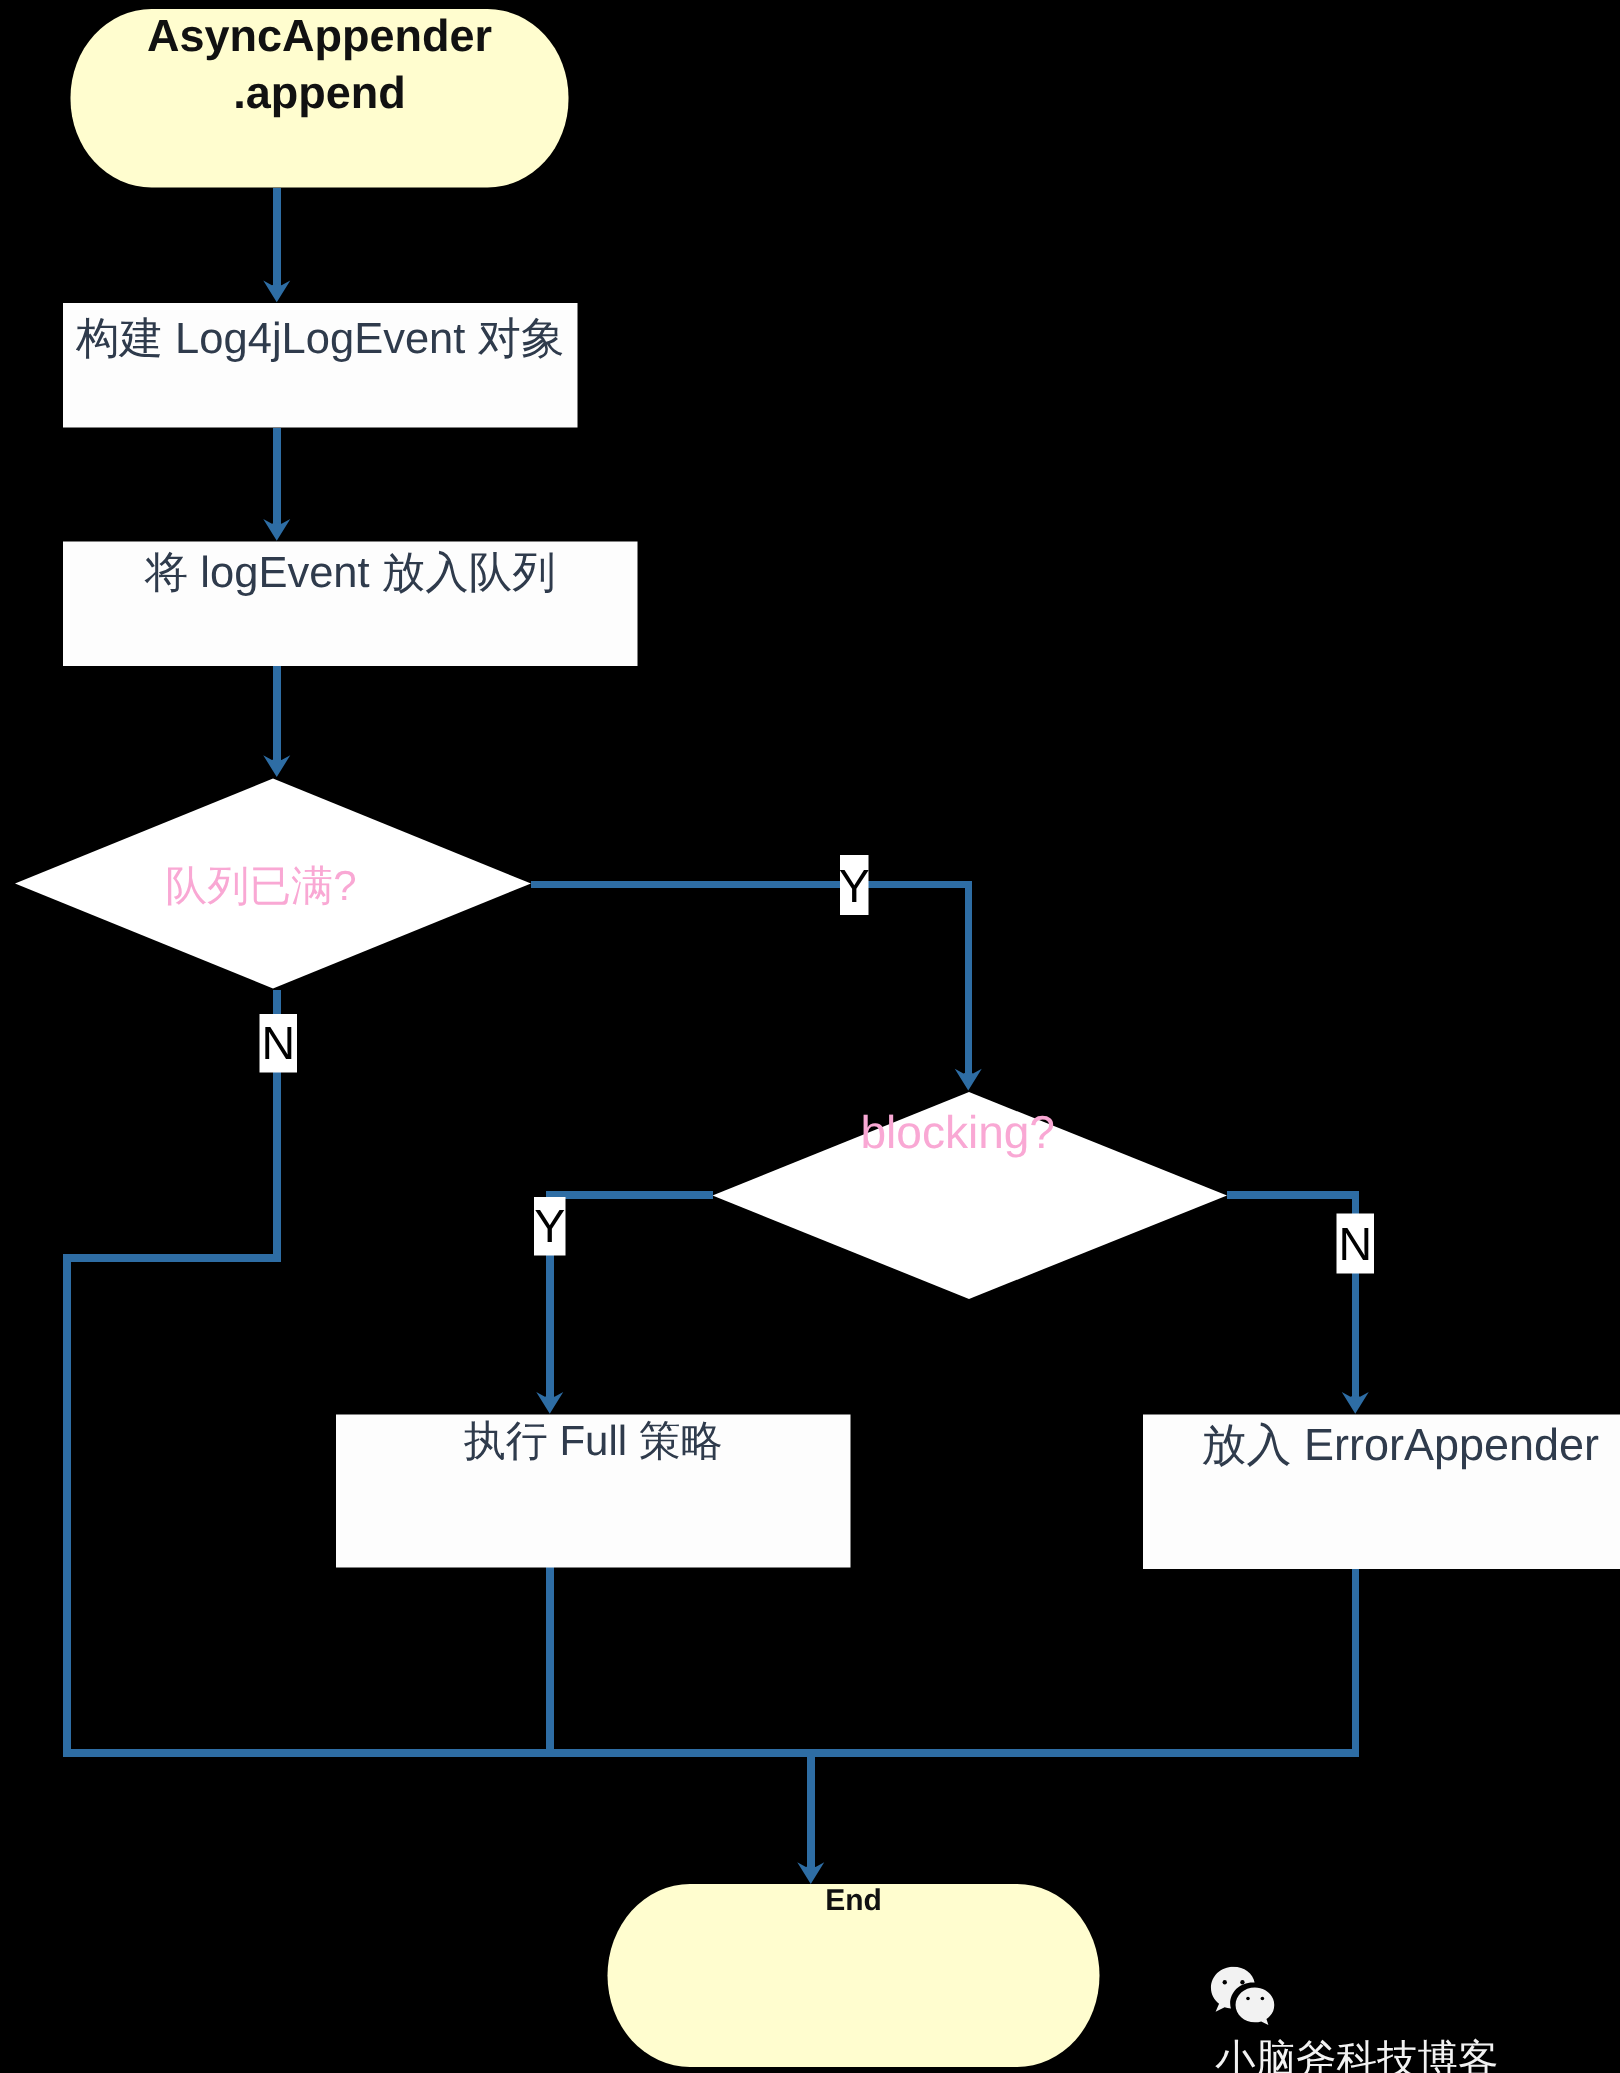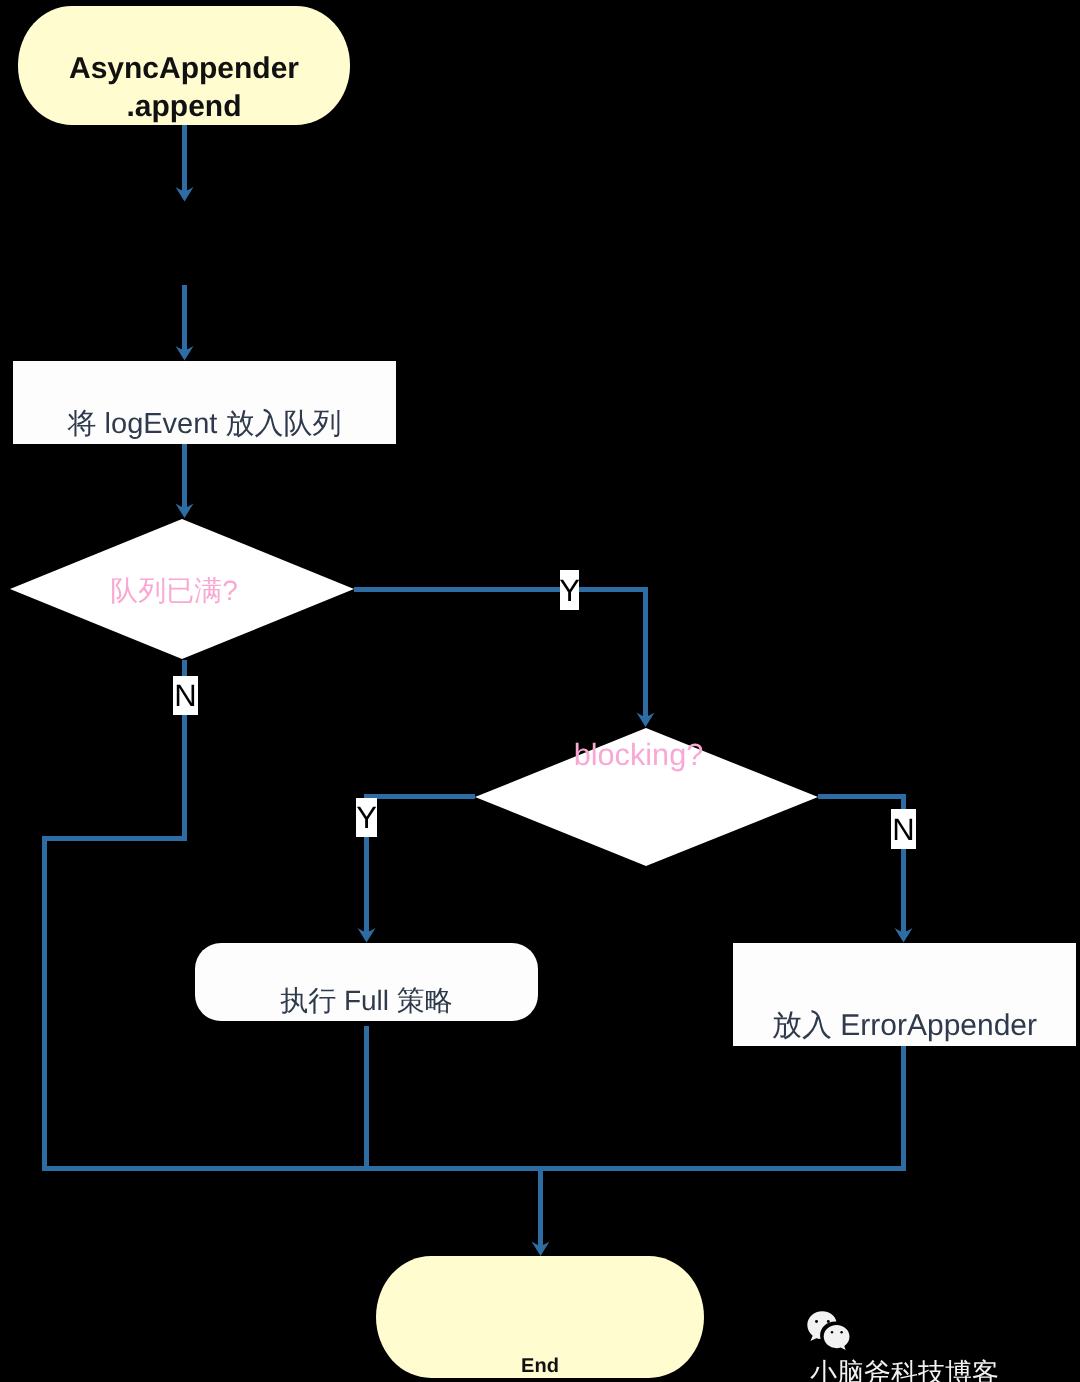--- a/index.html
+++ b/index.html
@@ -2,22 +2,22 @@
 <html><head>
 <meta charset="utf-8">
 <title>AsyncAppender.append flowchart</title>
 <style>
   html,body{margin:0;padding:0;background:#000;}
   *{-webkit-font-smoothing:antialiased;-moz-osx-font-smoothing:grayscale;}
   #page{position:relative;width:1080px;height:1382px;background:#000;overflow:hidden;
         font-family:"Liberation Sans",sans-serif;-webkit-font-smoothing:antialiased;
         text-rendering:geometricPrecision;}
   svg#wires{position:absolute;left:0;top:0;width:1080px;height:1382px;}
-  .node{position:absolute;box-sizing:border-box;display:flex;align-items:flex-end;
-        justify-content:center;text-align:center;}
+  .node{position:absolute;box-sizing:border-box;display:flex;align-items:flex-start;
+        justify-content:center;text-align:center;margin-left:29px;}
   .node .lbl{display:block;width:100%;white-space:nowrap;}
   .term{background:#FFFDCF;}
   .term .lbl{font-weight:bold;color:#111;}
   .proc{background:#FDFDFD;}
   .proc .lbl{color:#2F3B4C;font-weight:400;}
   .dia{position:absolute;}
   .dia .lbl{position:absolute;left:0;width:100%;text-align:center;color:#f9a8d4;white-space:nowrap;}
   .edge-lbl{position:absolute;background:#fff;color:#000;display:flex;
             align-items:center;justify-content:center;line-height:1;}
   #wm{position:absolute;display:flex;align-items:center;white-space:nowrap;}
@@ -58,34 +58,37 @@
     </g>
   </svg>
 
   <div class="node term" style="left:18px;top:6px;width:332px;height:119px;border-radius:54px/59px;">
     <span class="lbl" style="font-size:30px;line-height:37.5px;">
       <span>AsyncAppender</span><br>
       <span>.append</span>
     </span>
   </div>
 
+  <div class="node proc" style="left:13px;top:202px;width:343px;height:83px;padding-top:4px;">
+    <span class="lbl" style="font-size:29px;">构建 Log4jLogEvent 对象</span>
+  </div>
 
   <div class="node proc" style="left:13px;top:361px;width:383px;height:83px;padding-top:1px;">
     <span class="lbl" style="font-size:29px;">将 logEvent 放入队列</span>
   </div>
 
   <div class="dia" style="left:2px;top:518px;width:344px;height:142px;">
     <span class="lbl" style="top:55px;font-size:28px;">队列已满?</span>
   </div>
 
   <div class="dia" style="left:467px;top:687px;width:343px;height:140px;">
     <span class="lbl" style="top:50px;font-size:30.7px;">blocking?</span>
   </div>
 
-  <div class="node proc" style="left:195px;top:943px;width:343px;height:78px;border-radius:26px;">
+  <div class="node proc" style="left:195px;top:943px;width:343px;height:102px;">
     <span class="lbl" style="font-size:28px;">执行 Full 策略</span>
   </div>
 
   <div class="node proc" style="left:733px;top:943px;width:343px;height:103px;">
     <span class="lbl" style="font-size:30px;">放入 ErrorAppender</span>
   </div>
 
   <div class="node term" style="left:376px;top:1256px;width:328px;height:122px;border-radius:55px/61px;">
     <span class="lbl" style="font-size:20px;">End</span>
   </div>

